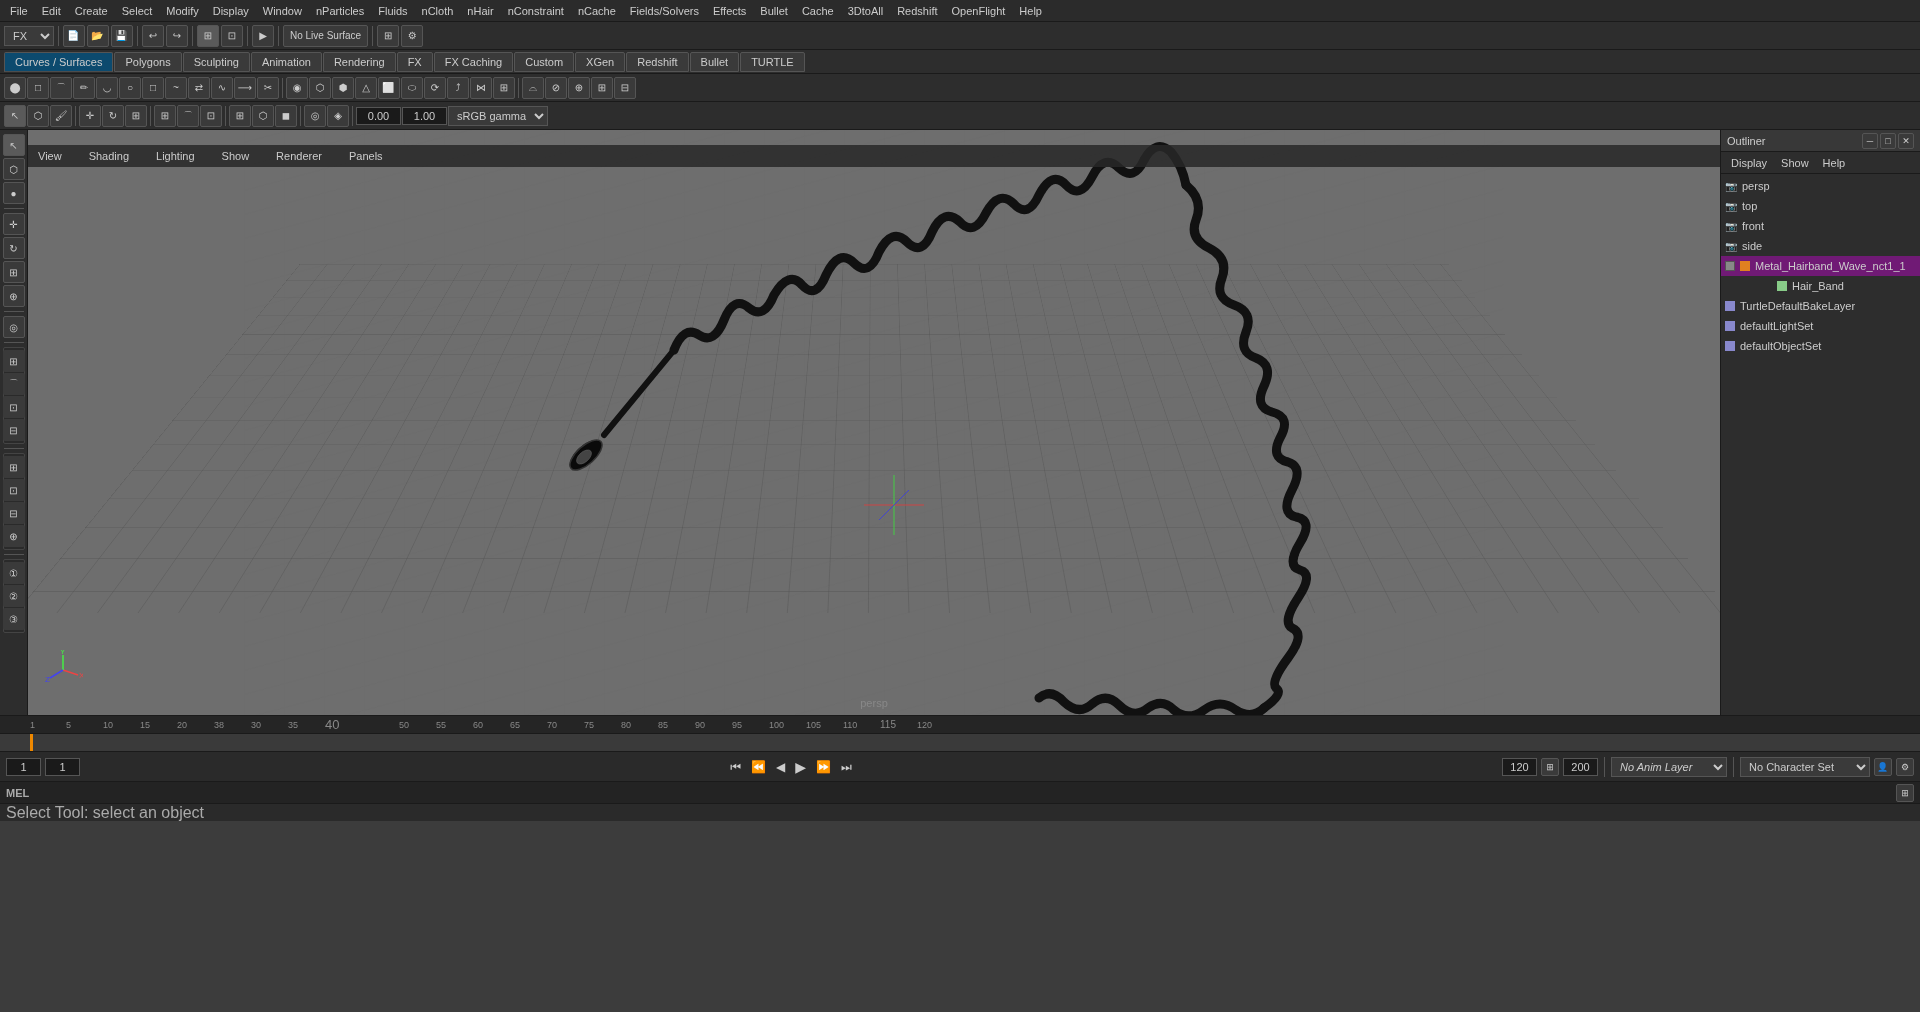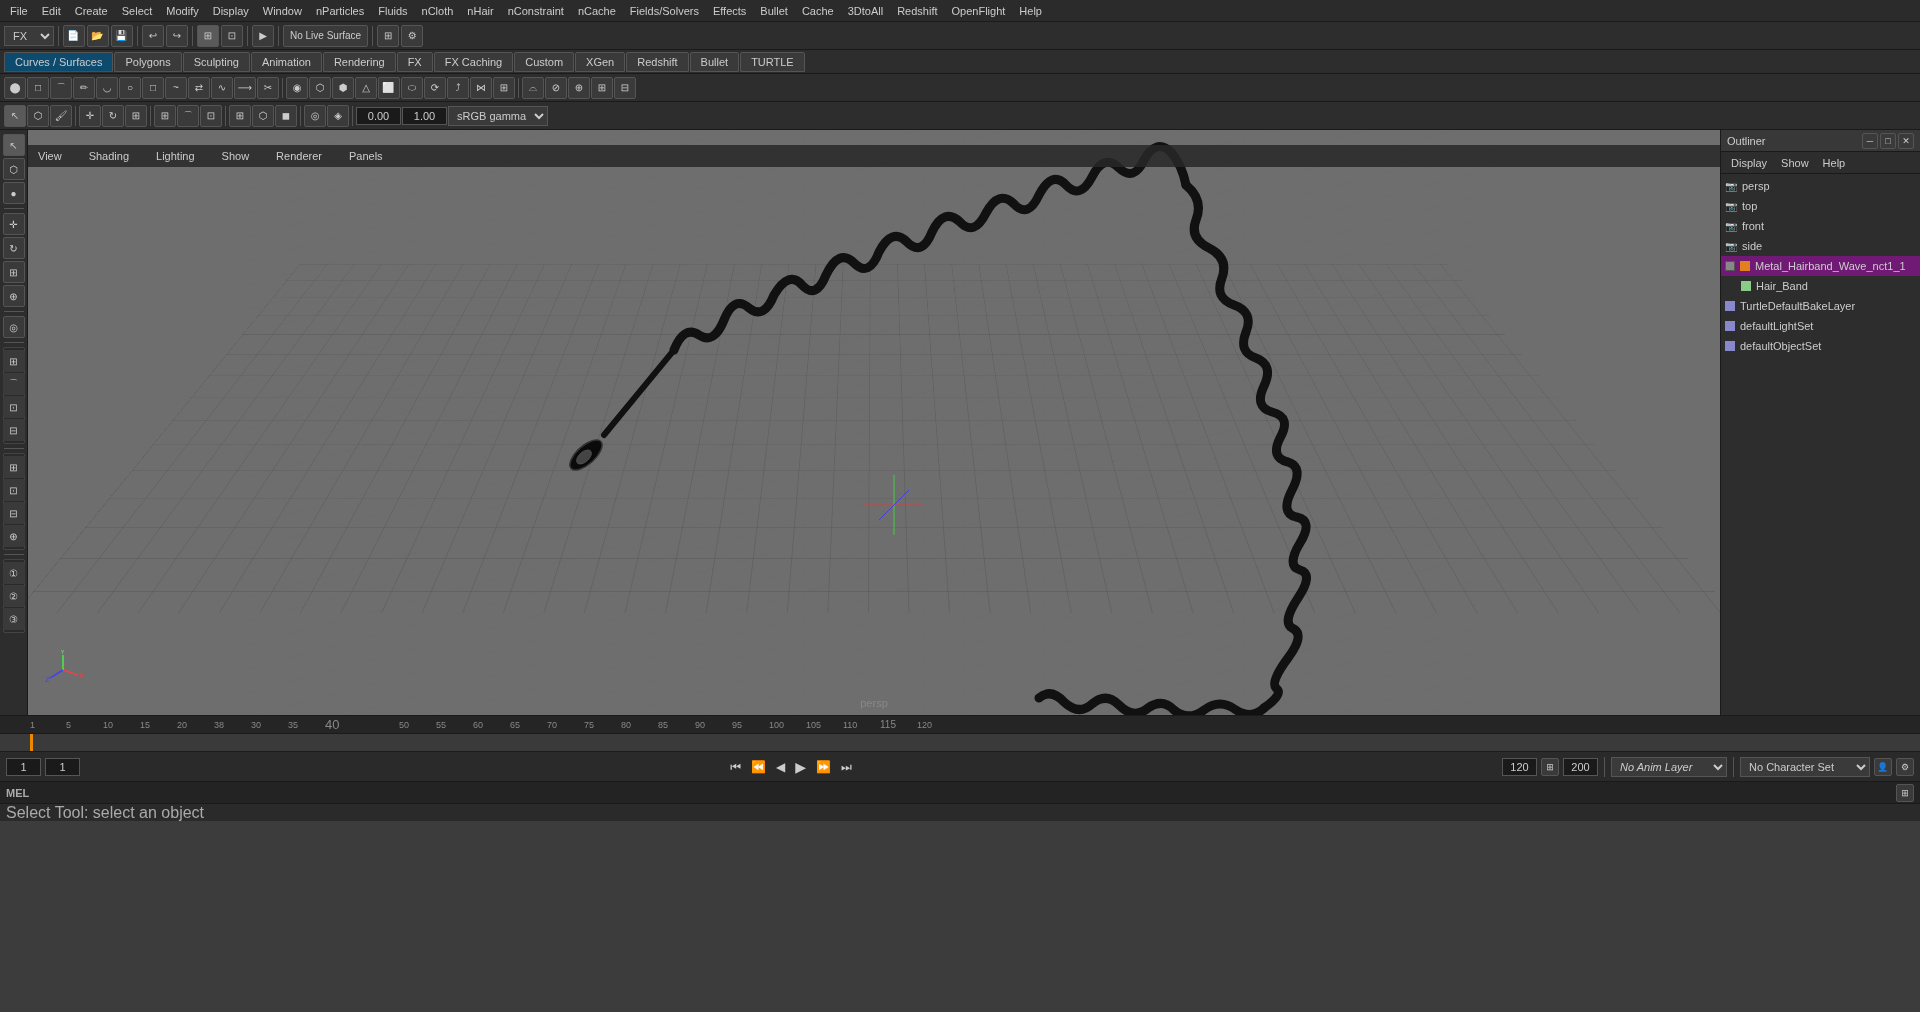--- a/index.html
+++ b/index.html
@@ -662,21 +662,21 @@
         <span class="outliner-icon icon-camera">📷</span>
         <span>side</span>
       </div>
 
       <div class="outliner-item selected">
         <span style="display:inline-block; width:10px; height:10px; background:#888; margin-right:2px; border:1px solid #555;"></span>
         <span class="color-sq" style="background:#e08020;"></span>
         <span>Metal_Hairband_Wave_nct1_1</span>
       </div>
 
-      <div class="outliner-item" style="padding-left:20px;">
+      <div class="outliner-item" style="padding-left:20px;margin-left:36px;">
         <span class="color-sq" style="background:#88cc88;"></span>
         <span>Hair_Band</span>
       </div>
 
       <div class="outliner-item">
         <span class="color-sq" style="background:#8888cc;"></span>
         <span>TurtleDefaultBakeLayer</span>
       </div>
 
       <div class="outliner-item">

